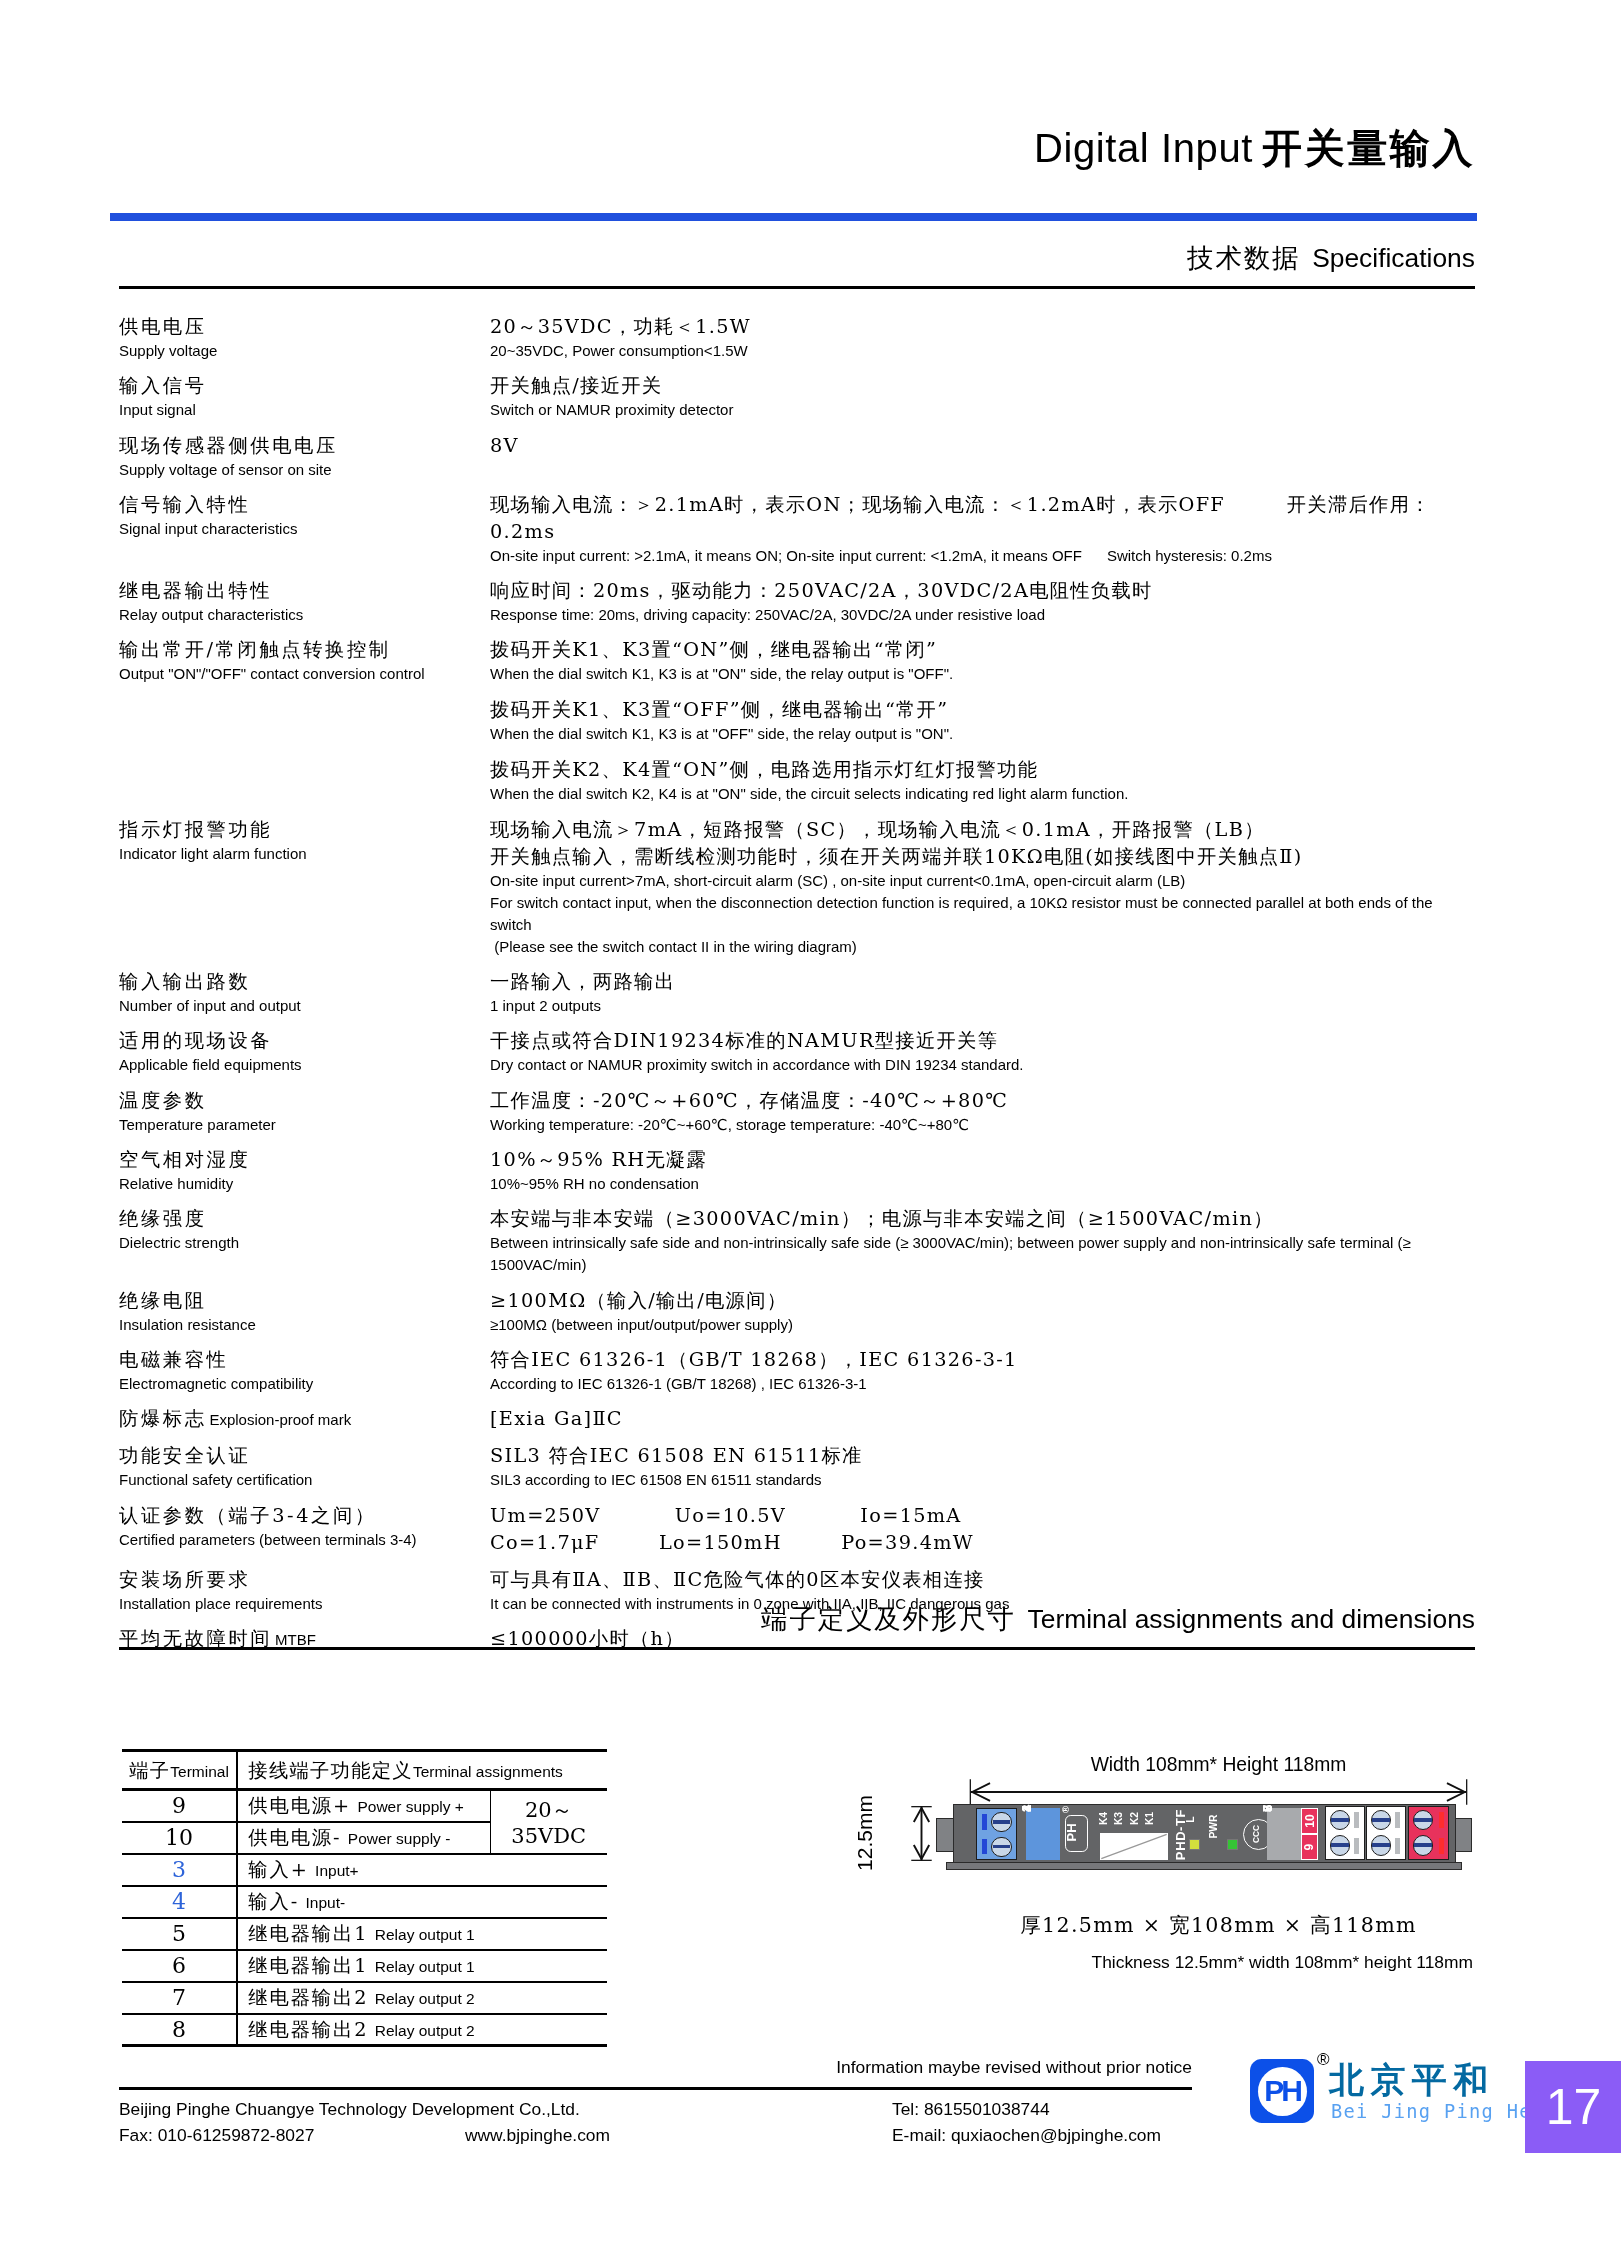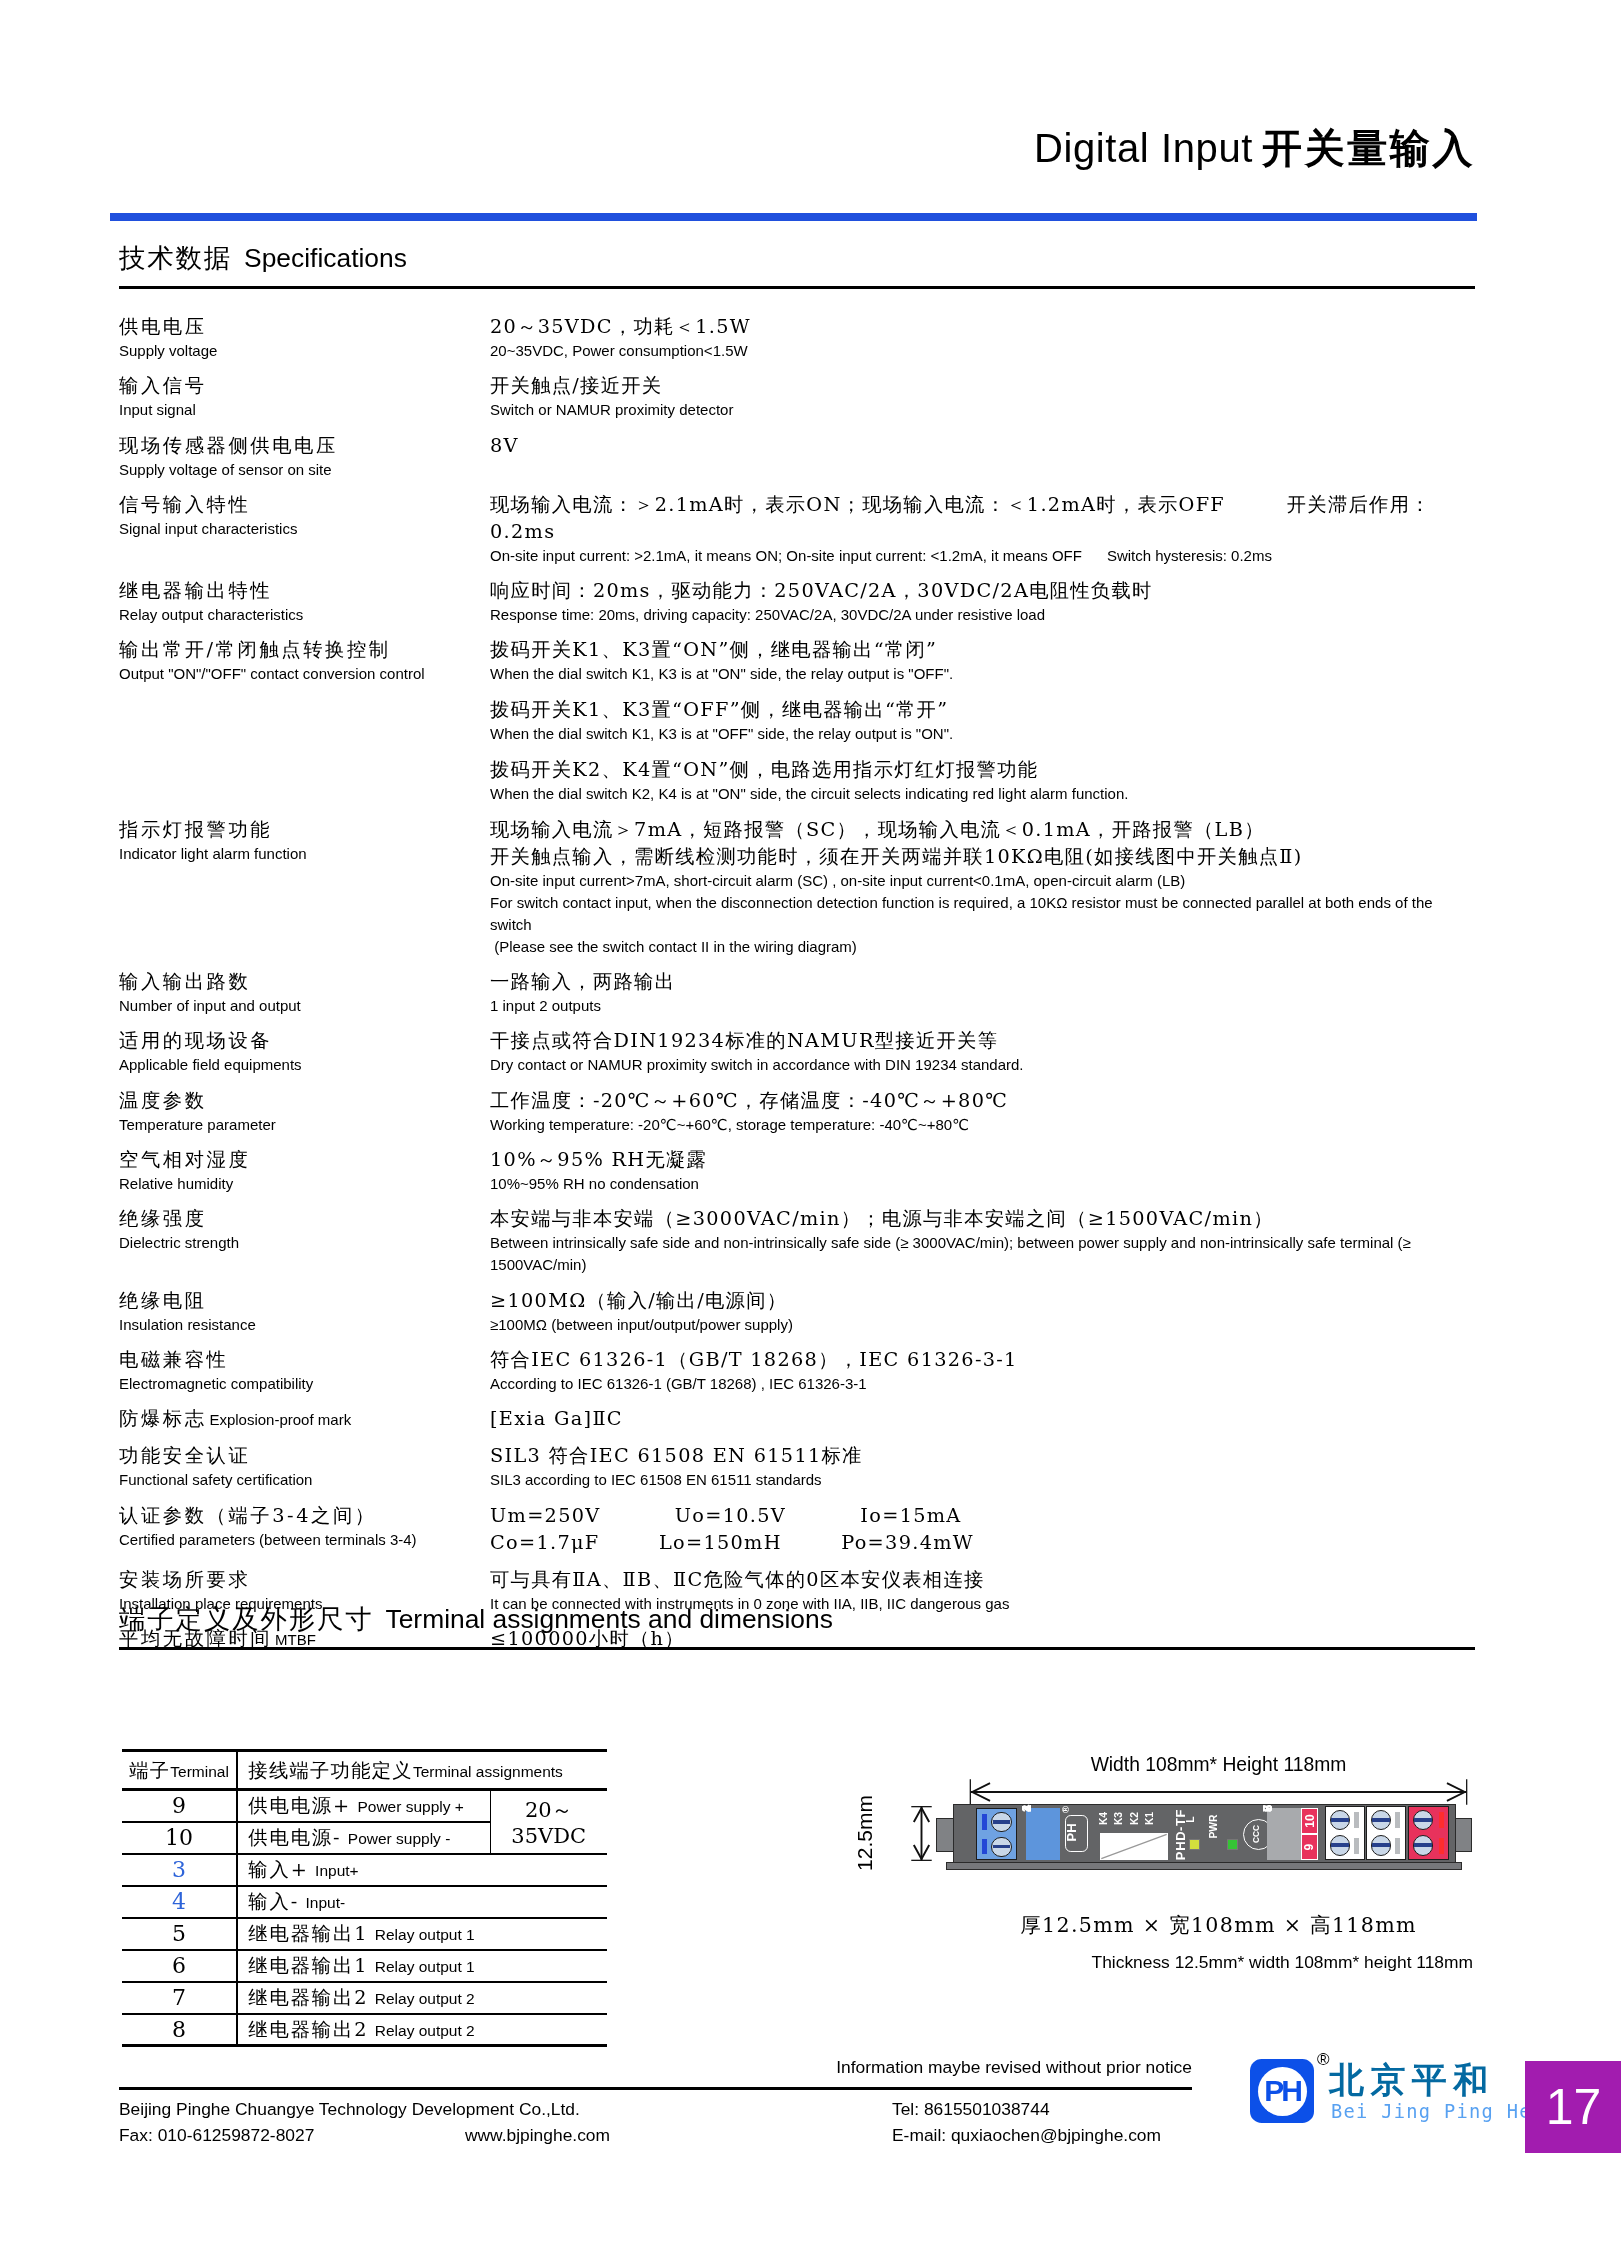--- a/index.html
+++ b/index.html
@@ -11,21 +11,21 @@
   html,body{background:#fff;}
   body{width:1621px;height:2261px;position:relative;font-family:var(--sans);color:#000;overflow:hidden;}
 
   
   .page-title{position:absolute;top:121px;right:146px;white-space:nowrap;}
   .page-title .t-en{font-family:var(--sans);font-size:40px;font-weight:400;letter-spacing:0.6px;}
   .page-title .t-cn{font-family:var(--sans);font-size:40px;font-weight:700;margin-left:9px;letter-spacing:2.6px;}
   .blue-rule{position:absolute;top:213px;left:110px;width:1367px;height:7.7px;}
 
   
-  .sec-head{position:absolute;left:119px;width:1356px;}
+  .sec-head{position:absolute;left:119px;width:1356px;text-align:right;}
   .sec-head .h-cn{font-size:26.4px;font-weight:500;letter-spacing:1.9px;display:inline;}
   .sec-head .h-en{font-size:26.4px;font-weight:400;display:inline;margin-left:9px;}
   .sec-head .h-rule{height:3.2px;background:#000;margin-top:10.3px;}
   #sec-specs{top:241px;}
   #sec-terms{top:1602px;}
 
   
   #spec-list{position:absolute;top:313px;left:119px;width:1356px;}
   .spec-row{display:flex;margin-bottom:10.3px;}
   .spec-label{width:371px;flex:none;}
@@ -571,16 +571,16 @@
   <div id="brand-mark" style="background:#0C50E8;">
     <div id="brand-disc">
         <b style="color:#0C50E8;">PH</b>
       </div>
   </div>
   <span id="brand-reg">®</span>
   <div id="brand-cn" style="color:#0369a1;">北京平和</div>
   <div id="brand-en" style="color:#58A1F1;">Bei Jing Ping He</div>
 </div>
 
-<div id="page-tab" style="background:#a21caf;">
+<div id="page-tab" style="background:#8b5cf6;">
   <span>17</span>
 </div>
 
 
 </body></html>

